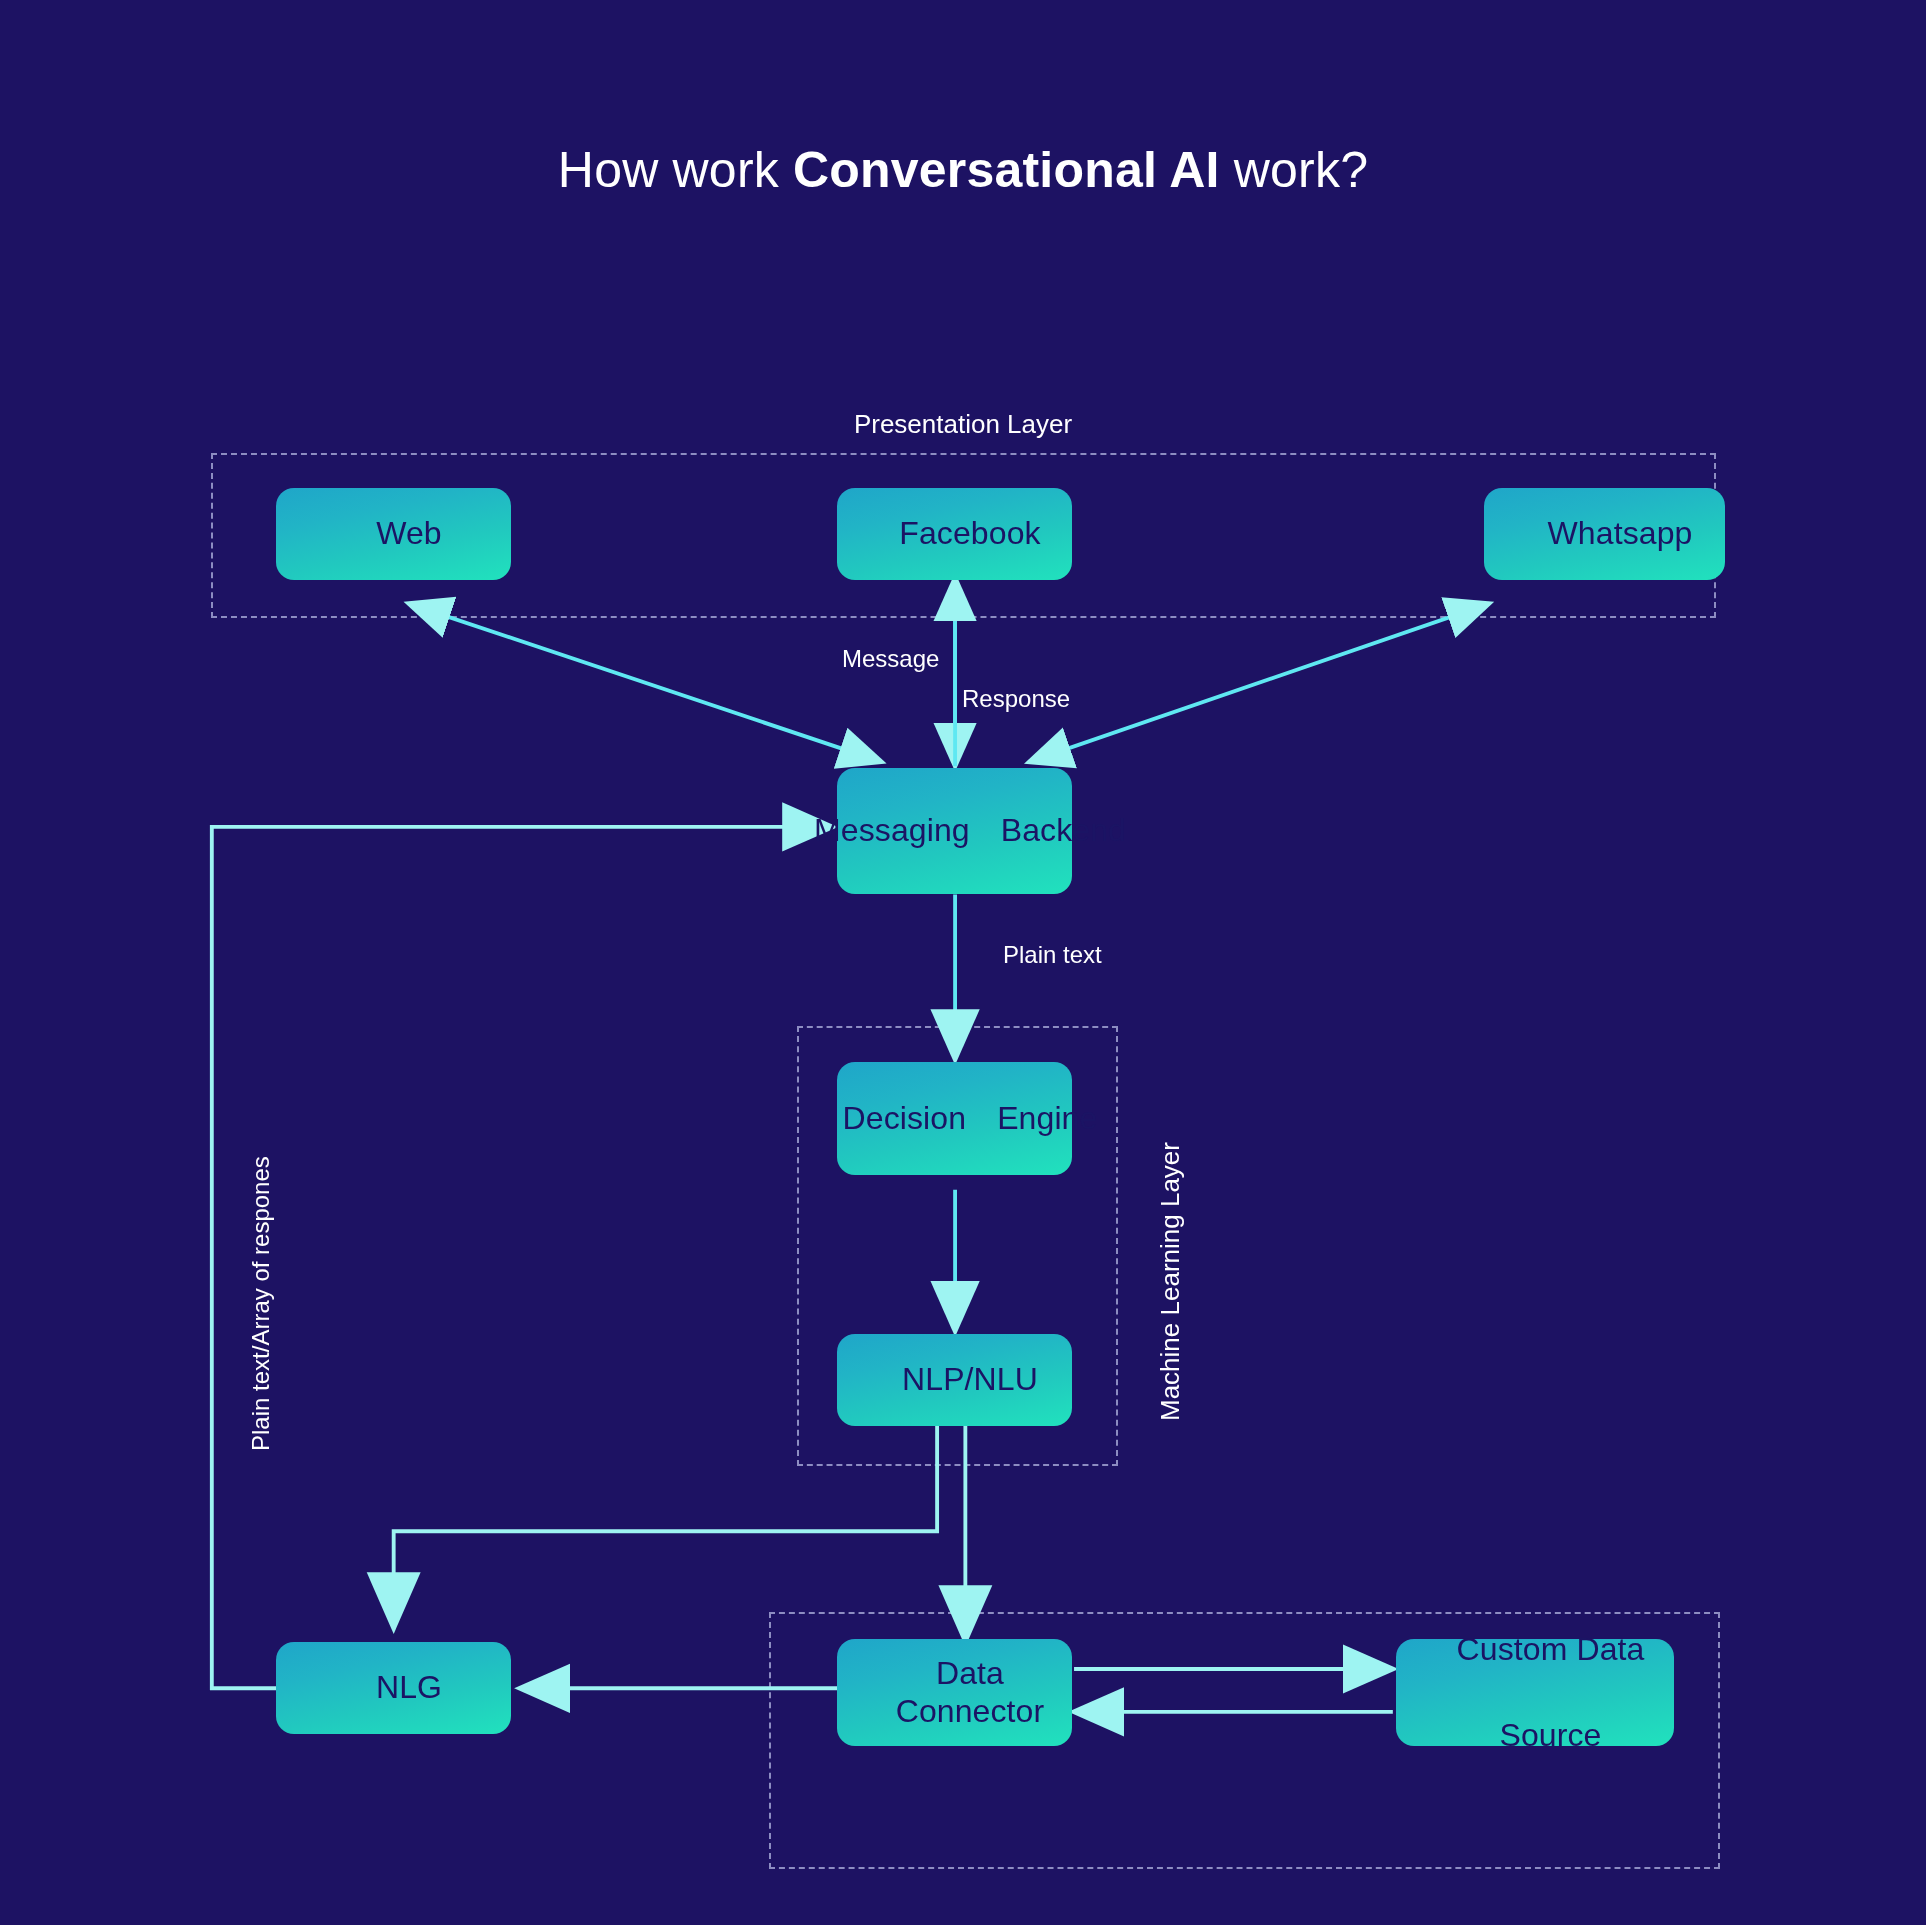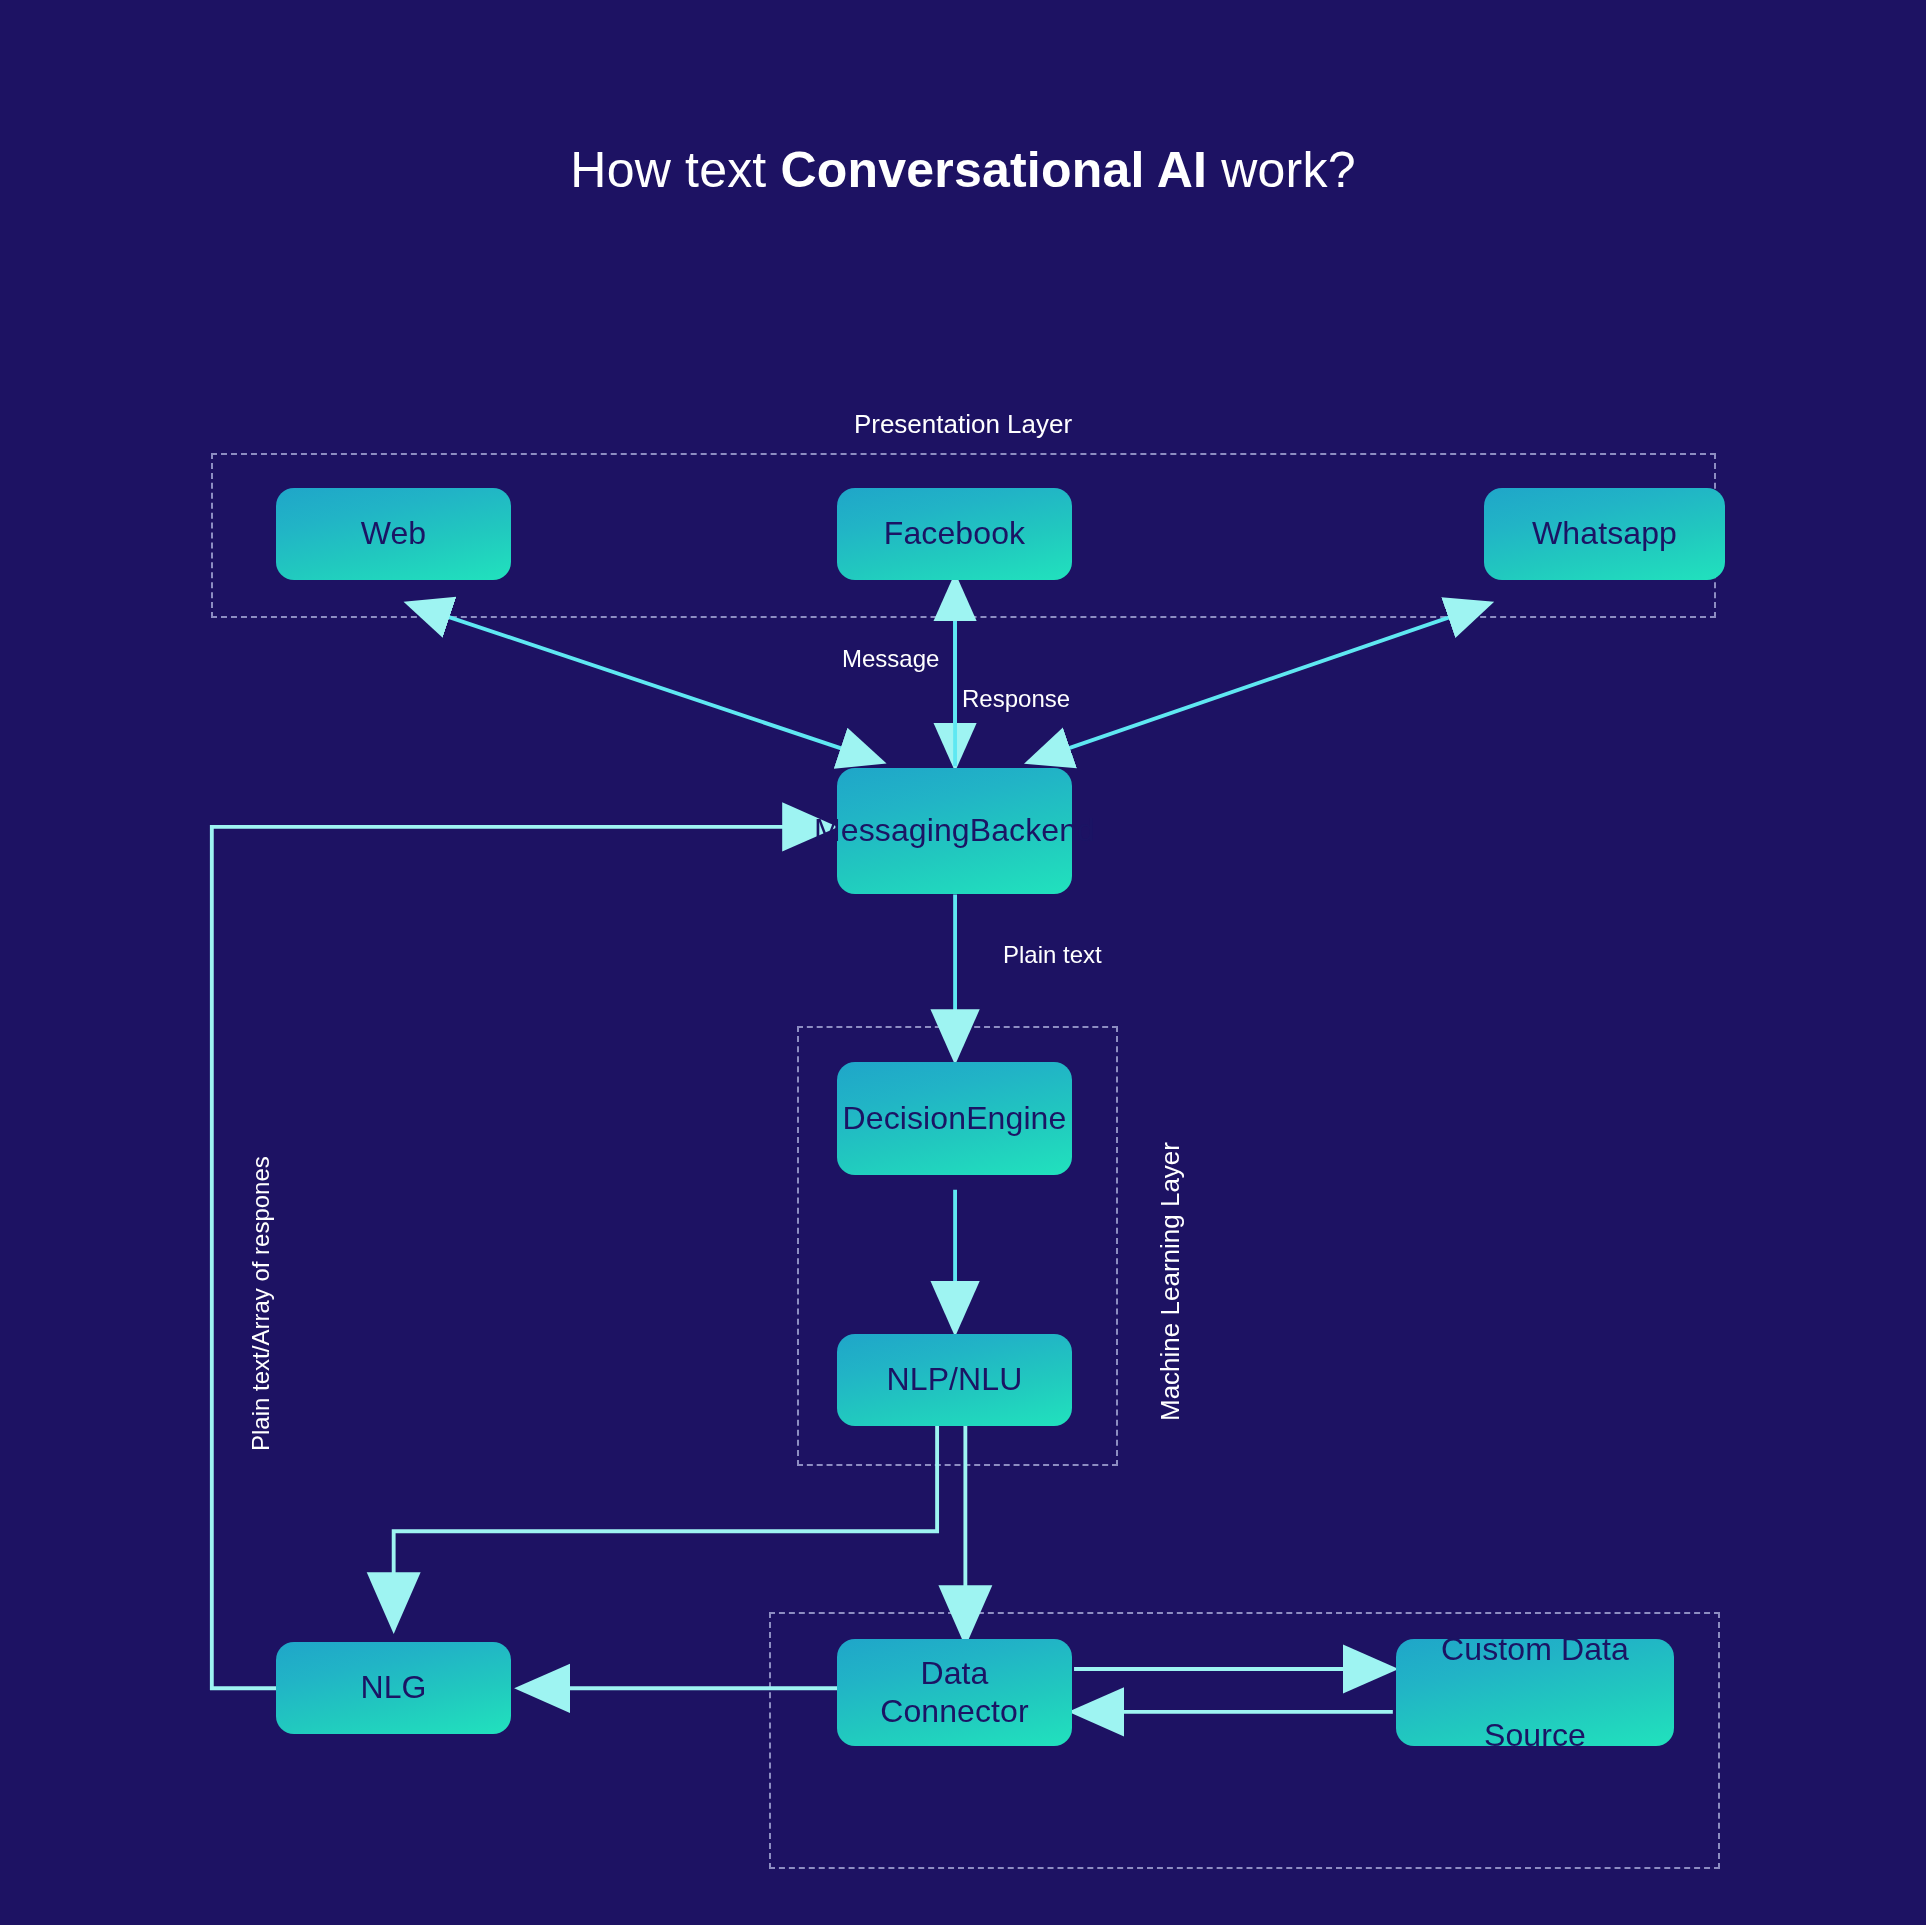--- a/index.html
+++ b/index.html
@@ -57,42 +57,42 @@
     display:flex;
     align-items:center;
     justify-content:center;
     text-align:center;
     font-size:32px;
     font-weight:400;
     line-height:1.18;
     letter-spacing:0.1px;
     padding:2.6px 4.3px;
   }
-  .node .lbl{display:block;}
+  .node .lbl{display:block;margin-left:31px;}
 
   
   .edge-label{
     position:absolute;
     color:#ffffff;
     font-size:24px;
     font-weight:400;
     white-space:nowrap;
   }
   .edge-label.vertical{
     transform-origin:0 0;
     transform:rotate(-90deg);
   }
 </style>
 </head>
 <body>
 
 <div id="stage">
 
   <div id="title">
-    <span>How text </span><span class="bold">Conversational AI</span><span> work?</span>
+    <span>How work </span><span class="bold">Conversational AI</span><span> work?</span>
   </div>
 
   <div class="layer-box" style="left:211px;top:453px;width:1505px;height:165px;"></div>
   <div class="layer-caption" style="left:0;top:409px;width:1926px;text-align:center;">Presentation Layer</div>
 
   <div class="layer-box" style="left:797px;top:1026px;width:321px;height:440px;"></div>
   <div class="layer-caption vertical" style="left:1155px;top:1421px;">Machine Learning Layer</div>
 
   <div class="layer-box" style="left:769px;top:1612px;width:951px;height:257px;"></div>
 

